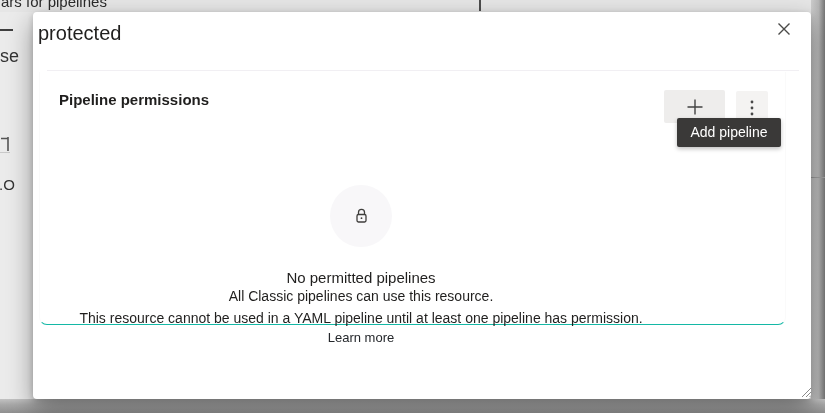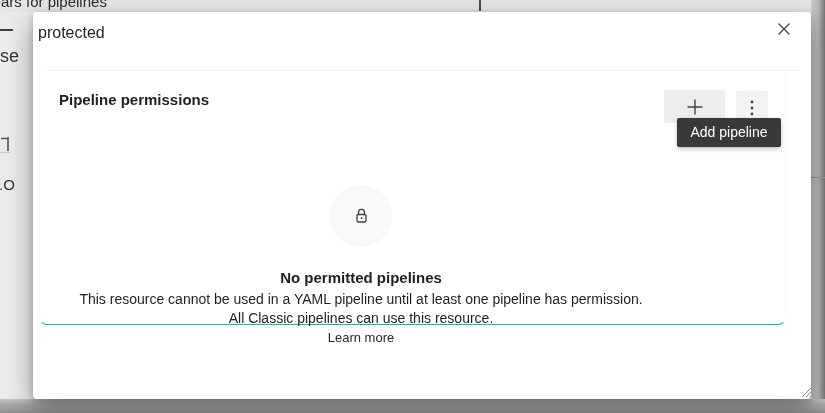--- a/index.html
+++ b/index.html
@@ -28,41 +28,41 @@
   .bg-faint-line{position:absolute;left:0;top:152px;width:10px;height:1px;background:#c9c9c9;}
   .bg-frag-o{position:absolute;left:-1px;top:176px;font-size:15px;color:#333;}
   .bg-right-strip{position:absolute;left:811px;top:0;width:14px;height:413px;
     background:linear-gradient(90deg,#cccccc 0%,#b5b5b5 55%,#757575 100%);}
   .bg-right-divider{position:absolute;left:811px;top:177px;width:14px;height:1px;background:#9e9e9e;}
   .bg-bottom-strip{position:absolute;left:0;top:399px;width:825px;height:14px;
     background:linear-gradient(180deg,#c2c2c2 0%,#a8a8a8 40%,#8f8f8f 100%);}
   
   .panel{position:absolute;left:33px;top:12px;width:778px;height:387px;background:#ffffff;
     border-radius:4px;box-shadow:0 10px 26px rgba(0,0,0,.38),0 2px 6px rgba(0,0,0,.18);}
-  .panel-title{position:absolute;left:5px;top:9px;font-size:16px;line-height:24px;font-weight:400;color:var(--text);}
+  .panel-title{position:absolute;left:5px;top:9px;font-size:20px;line-height:24px;font-weight:400;color:var(--text);}
   .close-btn{position:absolute;left:736px;top:2px;width:30px;height:30px;display:flex;align-items:center;
     justify-content:center;background:transparent;border:none;cursor:pointer;}
   .header-divider{position:absolute;left:14px;top:58px;width:752px;height:1px;background:#f1eff3;}
   
   .card{position:absolute;left:6px;top:60px;width:747px;height:253px;background:#fff;
     border-bottom:1px solid #14b8a6;border-left:1px solid rgba(0,0,0,.02);border-right:1px solid rgba(0,0,0,.02);
     border-radius:0 0 8px 8px;}
   .card-heading{position:absolute;left:19px;top:19px;font-size:15px;font-weight:700;color:var(--text);}
   .btn-add{position:absolute;left:624px;top:18px;width:61px;height:33px;background:var(--button_hover_bg);
     border:none;border-radius:2px;display:flex;align-items:center;justify-content:center;cursor:pointer;}
   .btn-more{position:absolute;left:696px;top:19px;width:32px;height:33px;background:var(--button_bg);
     border:none;border-radius:2px;display:flex;align-items:center;justify-content:center;cursor:pointer;}
   .tooltip{position:absolute;left:644px;top:106px;width:104px;height:29px;background:var(--tooltip_bg);
     color:#fff;font-size:14px;line-height:29px;text-align:center;border-radius:2px;z-index:20;
     box-shadow:0 2px 4px rgba(0,0,0,.25);}
   
   .zero-state{position:absolute;left:0;top:113px;width:642px;text-align:center;}
   .lock-circle{width:62px;height:62px;border-radius:50%;background:var(--circle_bg);margin:0 auto;
     display:flex;align-items:center;justify-content:center;}
-  .zs-title{margin-top:22px;font-size:15px;font-weight:700;line-height:18px;color:var(--text);}
+  .zs-title{margin-top:22px;font-size:15px;font-weight:400;line-height:18px;color:var(--text);}
   .zs-line{font-size:14px;line-height:19px;color:var(--text);}
   .zs-line1{margin-top:3px;}
   .zs-learn{display:inline-block;font-size:13px;line-height:19px;color:#24272b;text-decoration:none;cursor:pointer;}
   
   .resize-handle{position:absolute;left:766px;top:373px;width:12px;height:12px;cursor:nwse-resize;}
 </style>
 </head>
 <body>
 
 <div class="bg-top-strip"></div>
@@ -110,22 +110,22 @@
 
     <div class="zero-state">
       <div class="lock-circle">
         <svg width="17" height="18" viewBox="0 0 17 18">
           <path d="M5.5,7.5 V5.3 a3,3 0 0 1 6,0 V7.5" stroke="#3f3e3c" stroke-width="1.3" fill="none"></path>
           <rect x="4" y="7.5" width="9" height="7.5" rx="1.4" stroke="#3f3e3c" stroke-width="1.3" fill="none"></rect>
           <circle cx="8.5" cy="11.2" r="0.9" fill="#3f3e3c"></circle>
         </svg>
       </div>
       <div class="zs-title">No permitted pipelines</div>
+      <div class="zs-line">All Classic pipelines can use this resource.</div>
       <div class="zs-line zs-line1">This resource cannot be used in a YAML pipeline until at least one pipeline has permission.</div>
-      <div class="zs-line">All Classic pipelines can use this resource.</div>
       <a class="zs-learn">Learn more</a>
     </div>
   </div>
 
   <div class="tooltip">Add pipeline</div>
 
   <svg class="resize-handle" width="12" height="12" viewBox="0 0 12 12">
     <path d="M3,12 L12,3 M7,12 L12,7 M10.5,12 L12,10.5" stroke="#8a8a8a" stroke-width="1" fill="none"></path>
   </svg>
 

